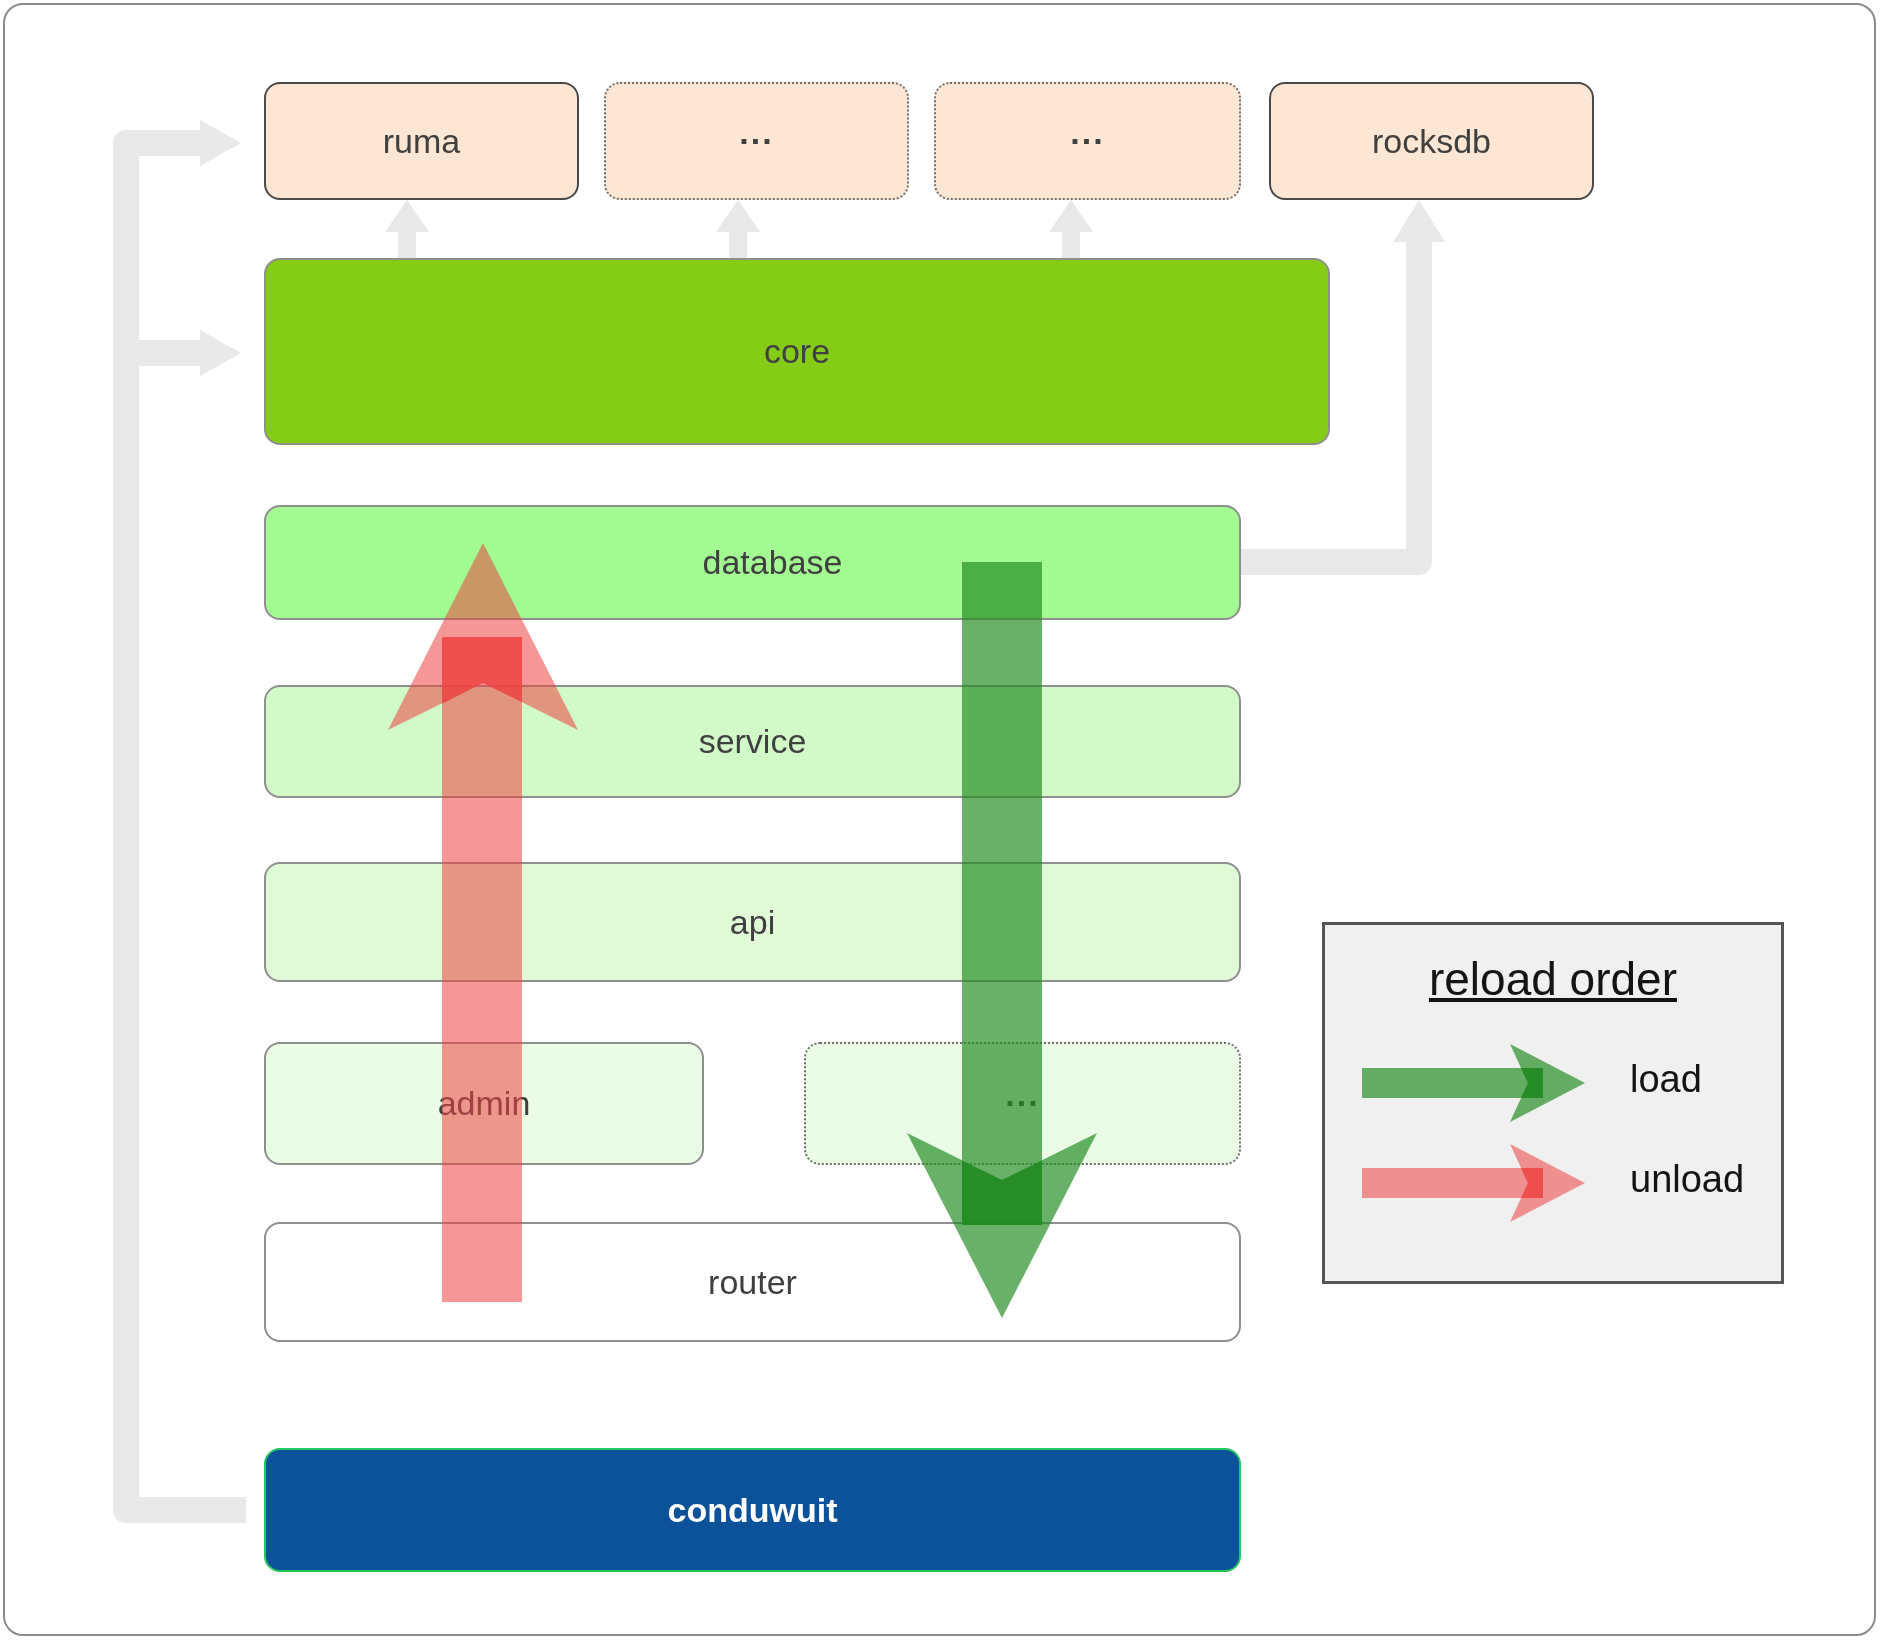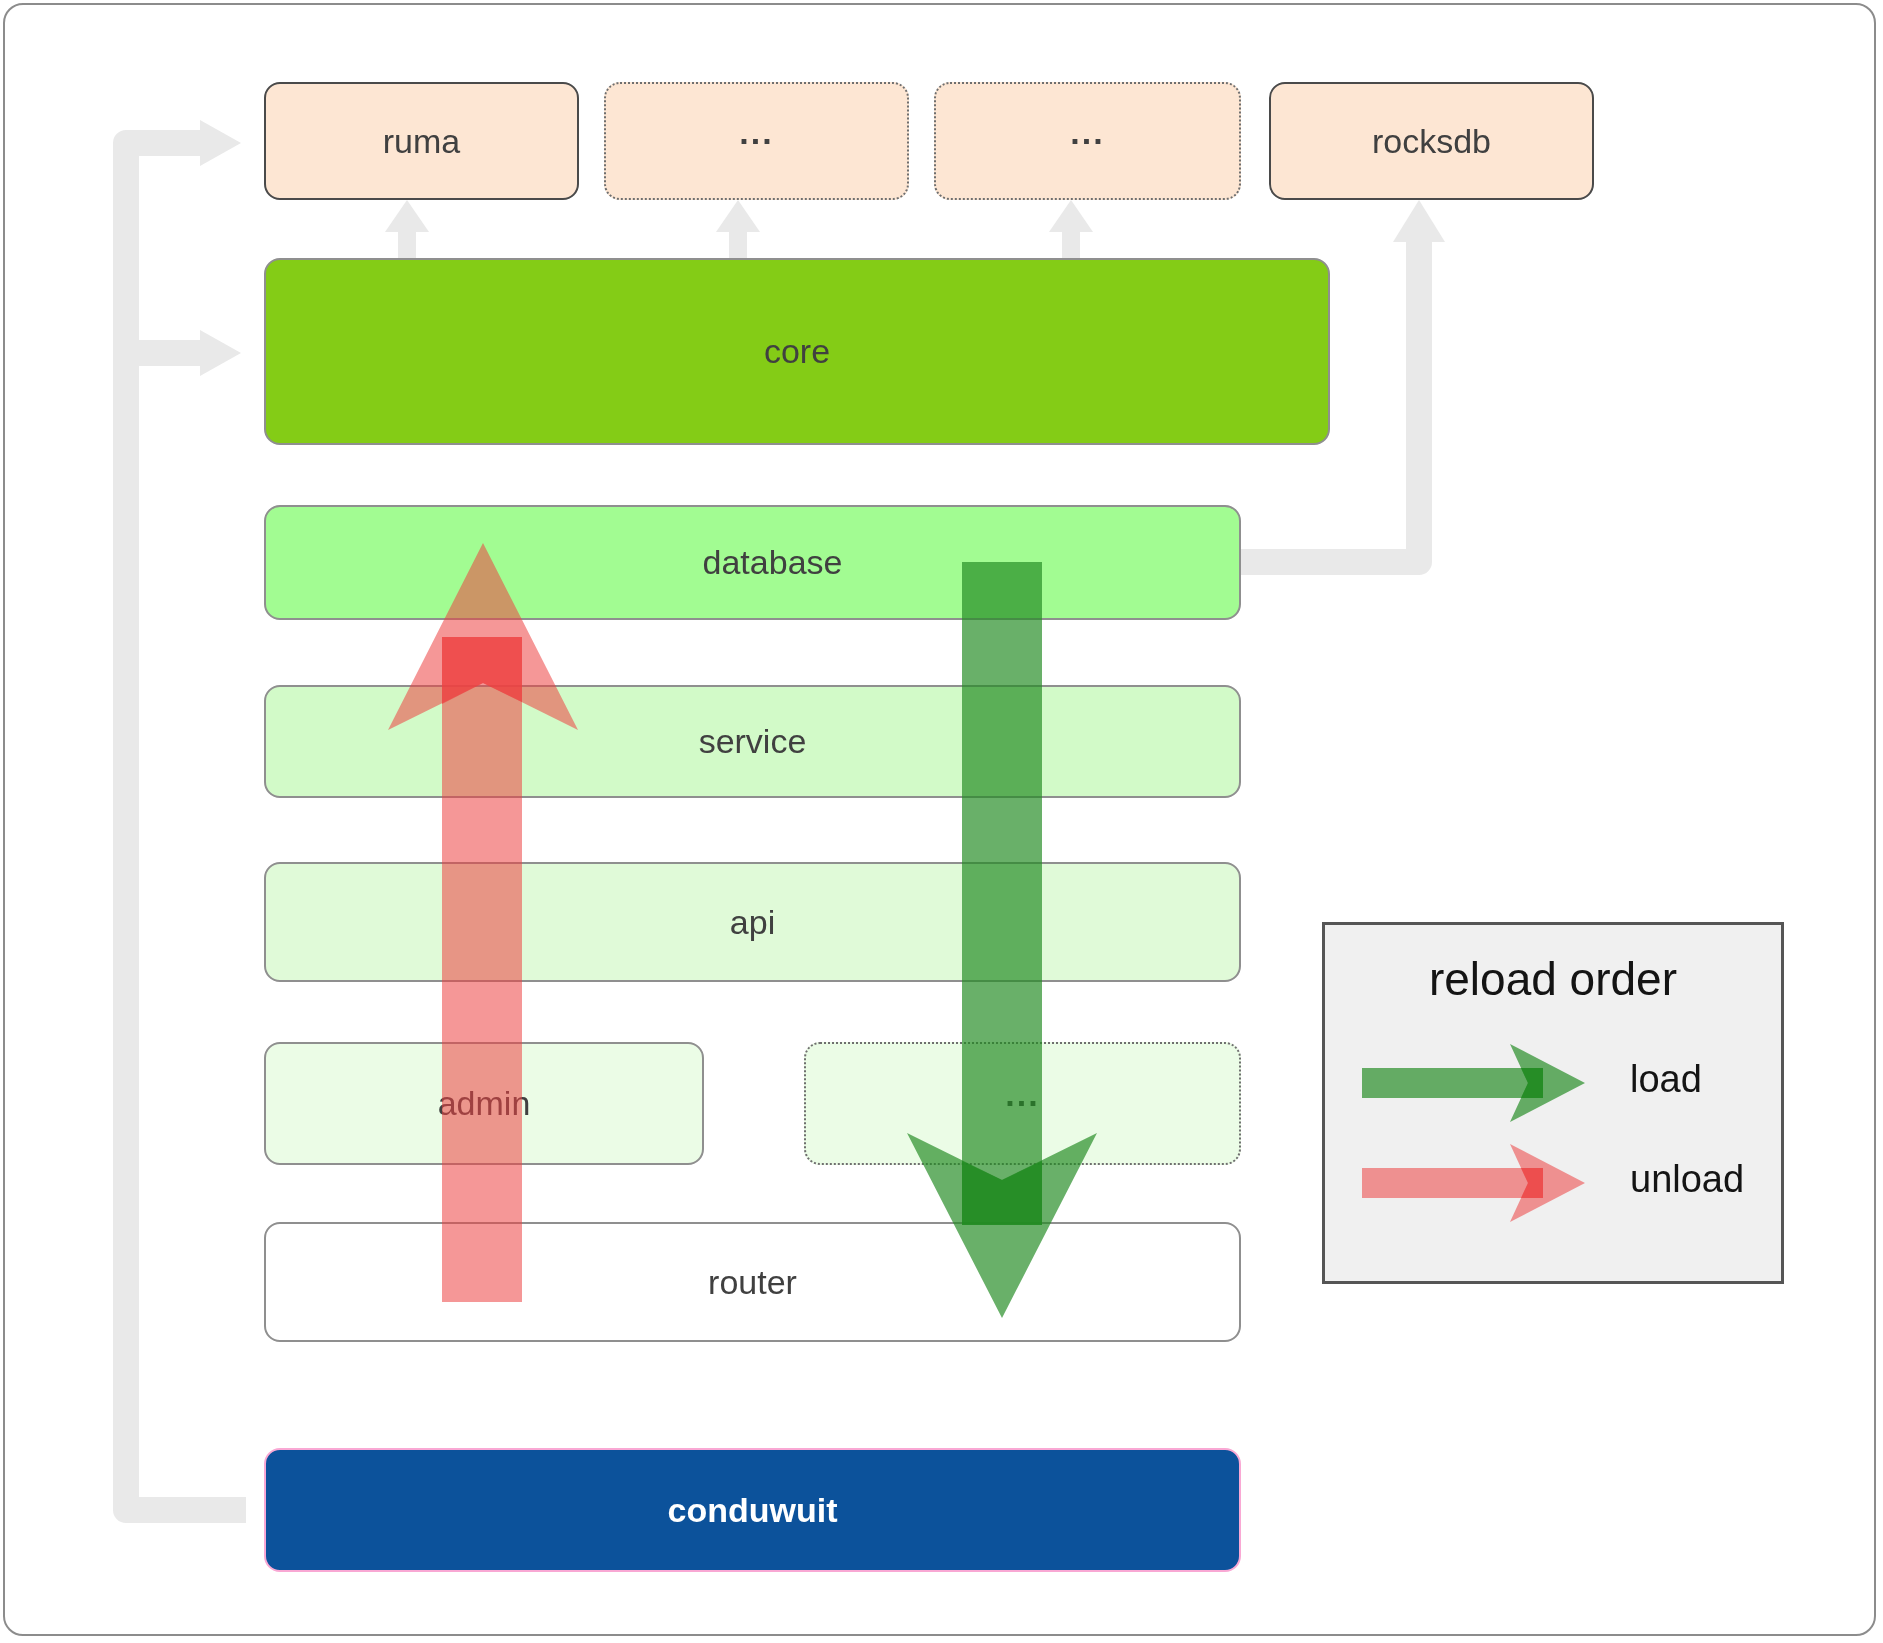--- a/index.html
+++ b/index.html
@@ -30,29 +30,29 @@
   .n-ell2{left:915px;top:82px;width:307px;height:118px;background:#fde6d3;}
   .n-rocksdb{left:1250px;top:82px;width:325px;height:118px;background:#fde6d3;}
   .n-core{left:245px;top:258px;width:1066px;height:187px;background:#84cc16;}
   .n-database{left:245px;top:505px;width:977px;height:115px;background:#a2fc92;padding-left:40px;}
   .n-service{left:245px;top:685px;width:977px;height:113px;background:#d2fac8;}
   .n-api{left:245px;top:862px;width:977px;height:120px;background:#e0fad8;}
   .n-admin{left:245px;top:1042px;width:440px;height:123px;background:#ebfce6;}
   .n-ell3{left:785px;top:1042px;width:437px;height:123px;background:#ebfce6;}
   .n-router{left:245px;top:1222px;width:977px;height:120px;background:#ffffff;}
   .n-conduwuit{left:245px;top:1448px;width:977px;height:124px;background:#0c529b;
-    border:2px solid #f9a8d4;color:#ffffff;font-weight:bold;}
+    border:2px solid #22c55e;color:#ffffff;font-weight:bold;}
   
   .legend{
     position:absolute;left:1322px;top:922px;width:462px;height:362px;
     background:#f0f0f0;border:3px solid #555;box-sizing:border-box;z-index:1;
   }
   .legend-title{
     position:absolute;left:1322px;top:952px;width:462px;text-align:center;
-    font-size:46px;color:#141414;z-index:1;
+    font-size:46px;color:#141414;z-index:1;text-decoration:underline;
   }
   .legend-label{
     position:absolute;font-size:38px;color:#141414;z-index:1;
   }
   .legend-label.load{left:1630px;top:1058px;}
   .legend-label.unload{left:1630px;top:1158px;}
 </style>
 </head>
 <body>
 

